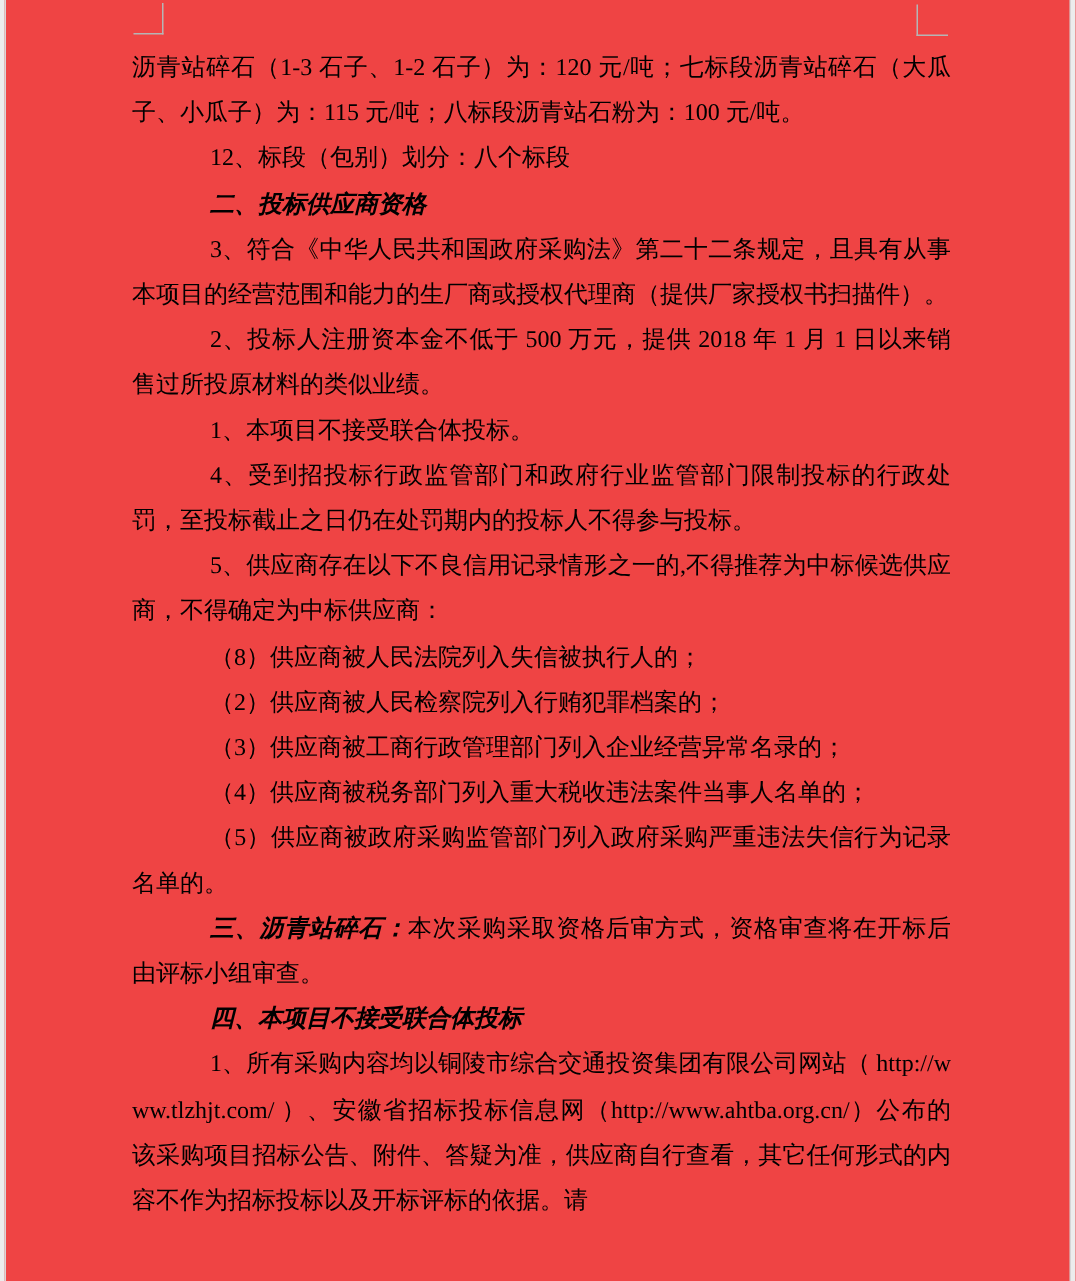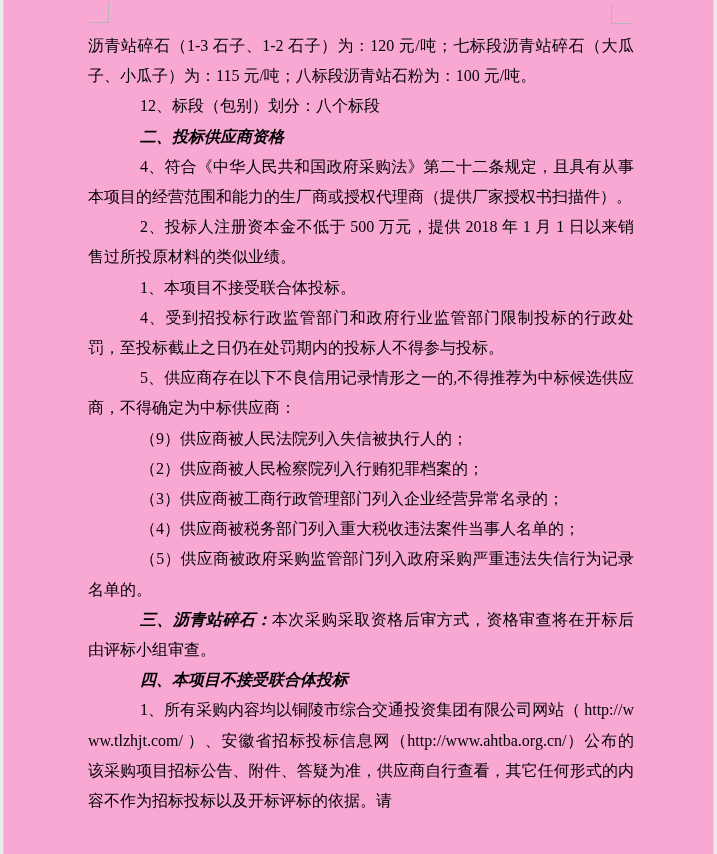--- a/index.html
+++ b/index.html
@@ -11,21 +11,21 @@
     overflow: hidden;
     font-family: "Liberation Serif", "DejaVu Serif", serif;
   }
   .page {
     position: absolute;
     left: 3px;
     top: 0;
     width: 711px;
     height: 854px;
     box-sizing: border-box;
-    background: #f9a8d4;
+    background: #ef4444;
     border-left: 1px solid #d6d6d6;
     border-right: 1px solid #d6d6d6;
   }
   .crop-mark { position: absolute; }
   .crop-mark.tl {
     left: 85px; top: 2px; width: 19px; height: 20px;
     border-right: 1px solid #b5b5b5;
     border-bottom: 1px solid #b5b5b5;
   }
   .crop-mark.tr {
@@ -56,26 +56,26 @@
 </head>
 <body>
 
 <div class="page">
   <div class="crop-mark tl"></div>
   <div class="crop-mark tr"></div>
   <div class="text-area">
       <div class="para"><span class="run">沥青站碎石（1-3 石子、1-2 石子）为：120 元/吨；七标段沥青站碎石（大瓜子、小瓜子）为：115 元/吨；八标段沥青站石粉为：100 元/吨。</span></div>
       <div class="para indent"><span class="run">12、标段（包别）划分：八个标段</span></div>
       <div class="para indent"><span class="run bold">二、投标供应商资格</span></div>
-      <div class="para indent"><span class="run">4、符合《中华人民共和国政府采购法》第二十二条规定，且具有从事本项目的经营范围和能力的生厂商或授权代理商（提供厂家授权书扫描件）。</span></div>
+      <div class="para indent"><span class="run">3、符合《中华人民共和国政府采购法》第二十二条规定，且具有从事本项目的经营范围和能力的生厂商或授权代理商（提供厂家授权书扫描件）。</span></div>
       <div class="para indent"><span class="run">2、投标人注册资本金不低于 500 万元，提供 2018 年 1 月 1 日以来销售过所投原材料的类似业绩。</span></div>
       <div class="para indent"><span class="run">1、本项目不接受联合体投标。</span></div>
       <div class="para indent"><span class="run">4、受到招投标行政监管部门和政府行业监管部门限制投标的行政处罚，至投标截止之日仍在处罚期内的投标人不得参与投标。</span></div>
       <div class="para indent"><span class="run">5、供应商存在以下不良信用记录情形之一的,不得推荐为中标候选供应商，不得确定为中标供应商：</span></div>
-      <div class="para indent"><span class="run">（9）供应商被人民法院列入失信被执行人的；</span></div>
+      <div class="para indent"><span class="run">（8）供应商被人民法院列入失信被执行人的；</span></div>
       <div class="para indent"><span class="run">（2）供应商被人民检察院列入行贿犯罪档案的；</span></div>
       <div class="para indent"><span class="run">（3）供应商被工商行政管理部门列入企业经营异常名录的；</span></div>
       <div class="para indent"><span class="run">（4）供应商被税务部门列入重大税收违法案件当事人名单的；</span></div>
       <div class="para indent"><span class="run">（5）供应商被政府采购监管部门列入政府采购严重违法失信行为记录名单的。</span></div>
       <div class="para indent"><span class="run bold">三、沥青站碎石：</span><span class="run">本次采购采取资格后审方式，资格审查将在开标后由评标小组审查。</span></div>
       <div class="para indent"><span class="run bold">四、本项目不接受联合体投标</span></div>
       <div class="para indent"><span class="run">1、所有采购内容均以铜陵市综合交通投资集团有限公司网站（ http://www.tlzhjt.com/ ）、安徽省招标投标信息网（http://www.ahtba.org.cn/）公布的该采购项目招标公告、附件、答疑为准，供应商自行查看，其它任何形式的内容不作为招标投标以及开标评标的依据。请</span></div>
     </div>
 </div>
 

